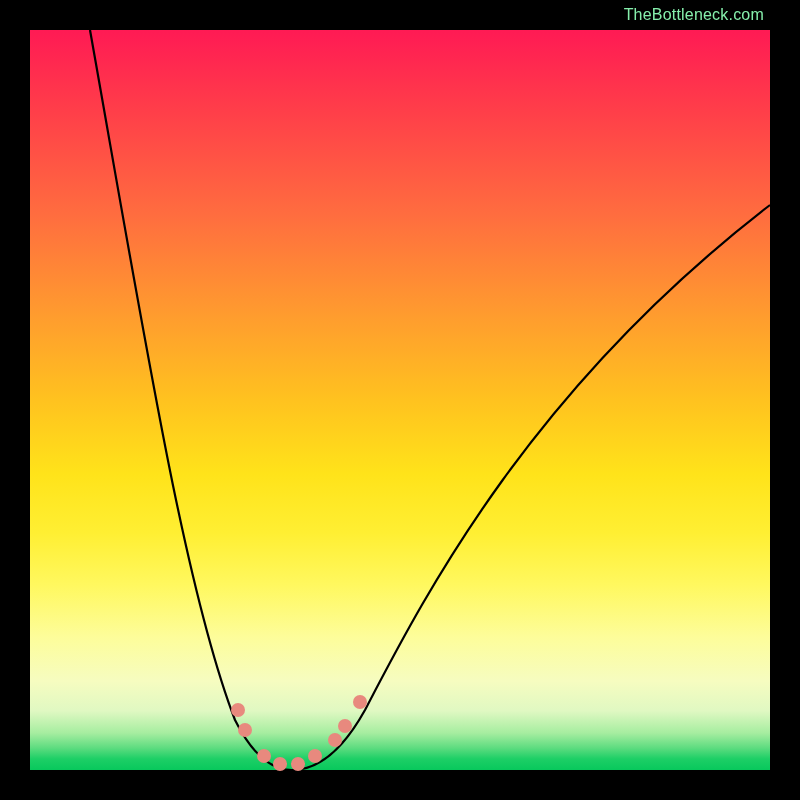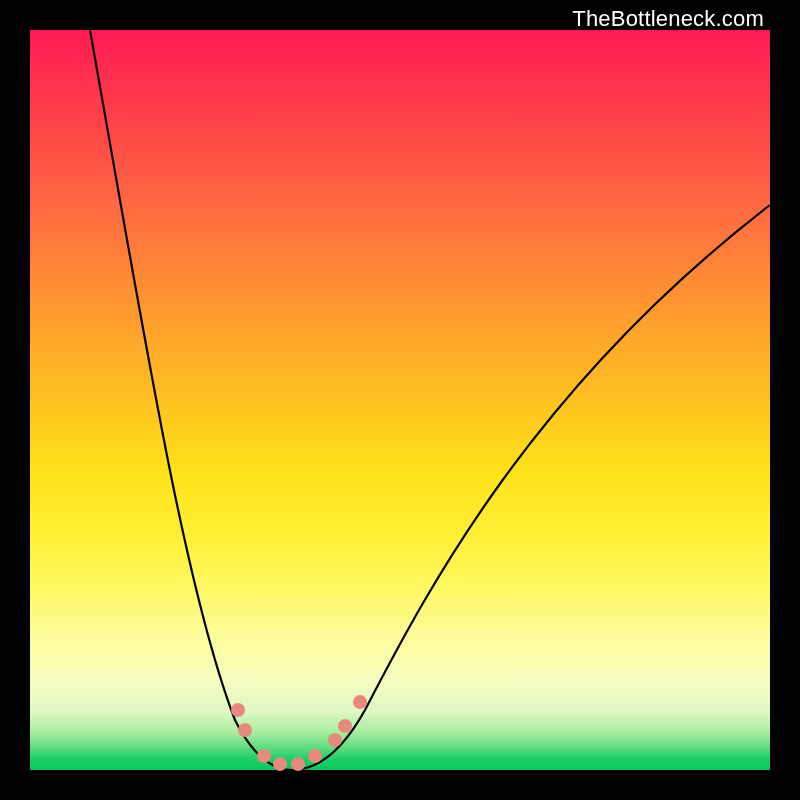--- a/index.html
+++ b/index.html
@@ -33,22 +33,22 @@
       #a6eda0 95%,
       #5edc80 97%,
       #1dcf66 98.5%,
       #08c85c 100%
     );
   }
   .watermark {
     position: absolute;
     right: 36px;
     top: 6px;
-    color: #ffffff;
-    font-size: 22px;
+    color: #86efac;
+    font-size: 16px;
     letter-spacing: 0.2px;
     font-weight: 400;
   }
   svg.curve {
     position: absolute;
     left: 30px;
     top: 30px;
     width: 740px;
     height: 740px;
     overflow: visible;

